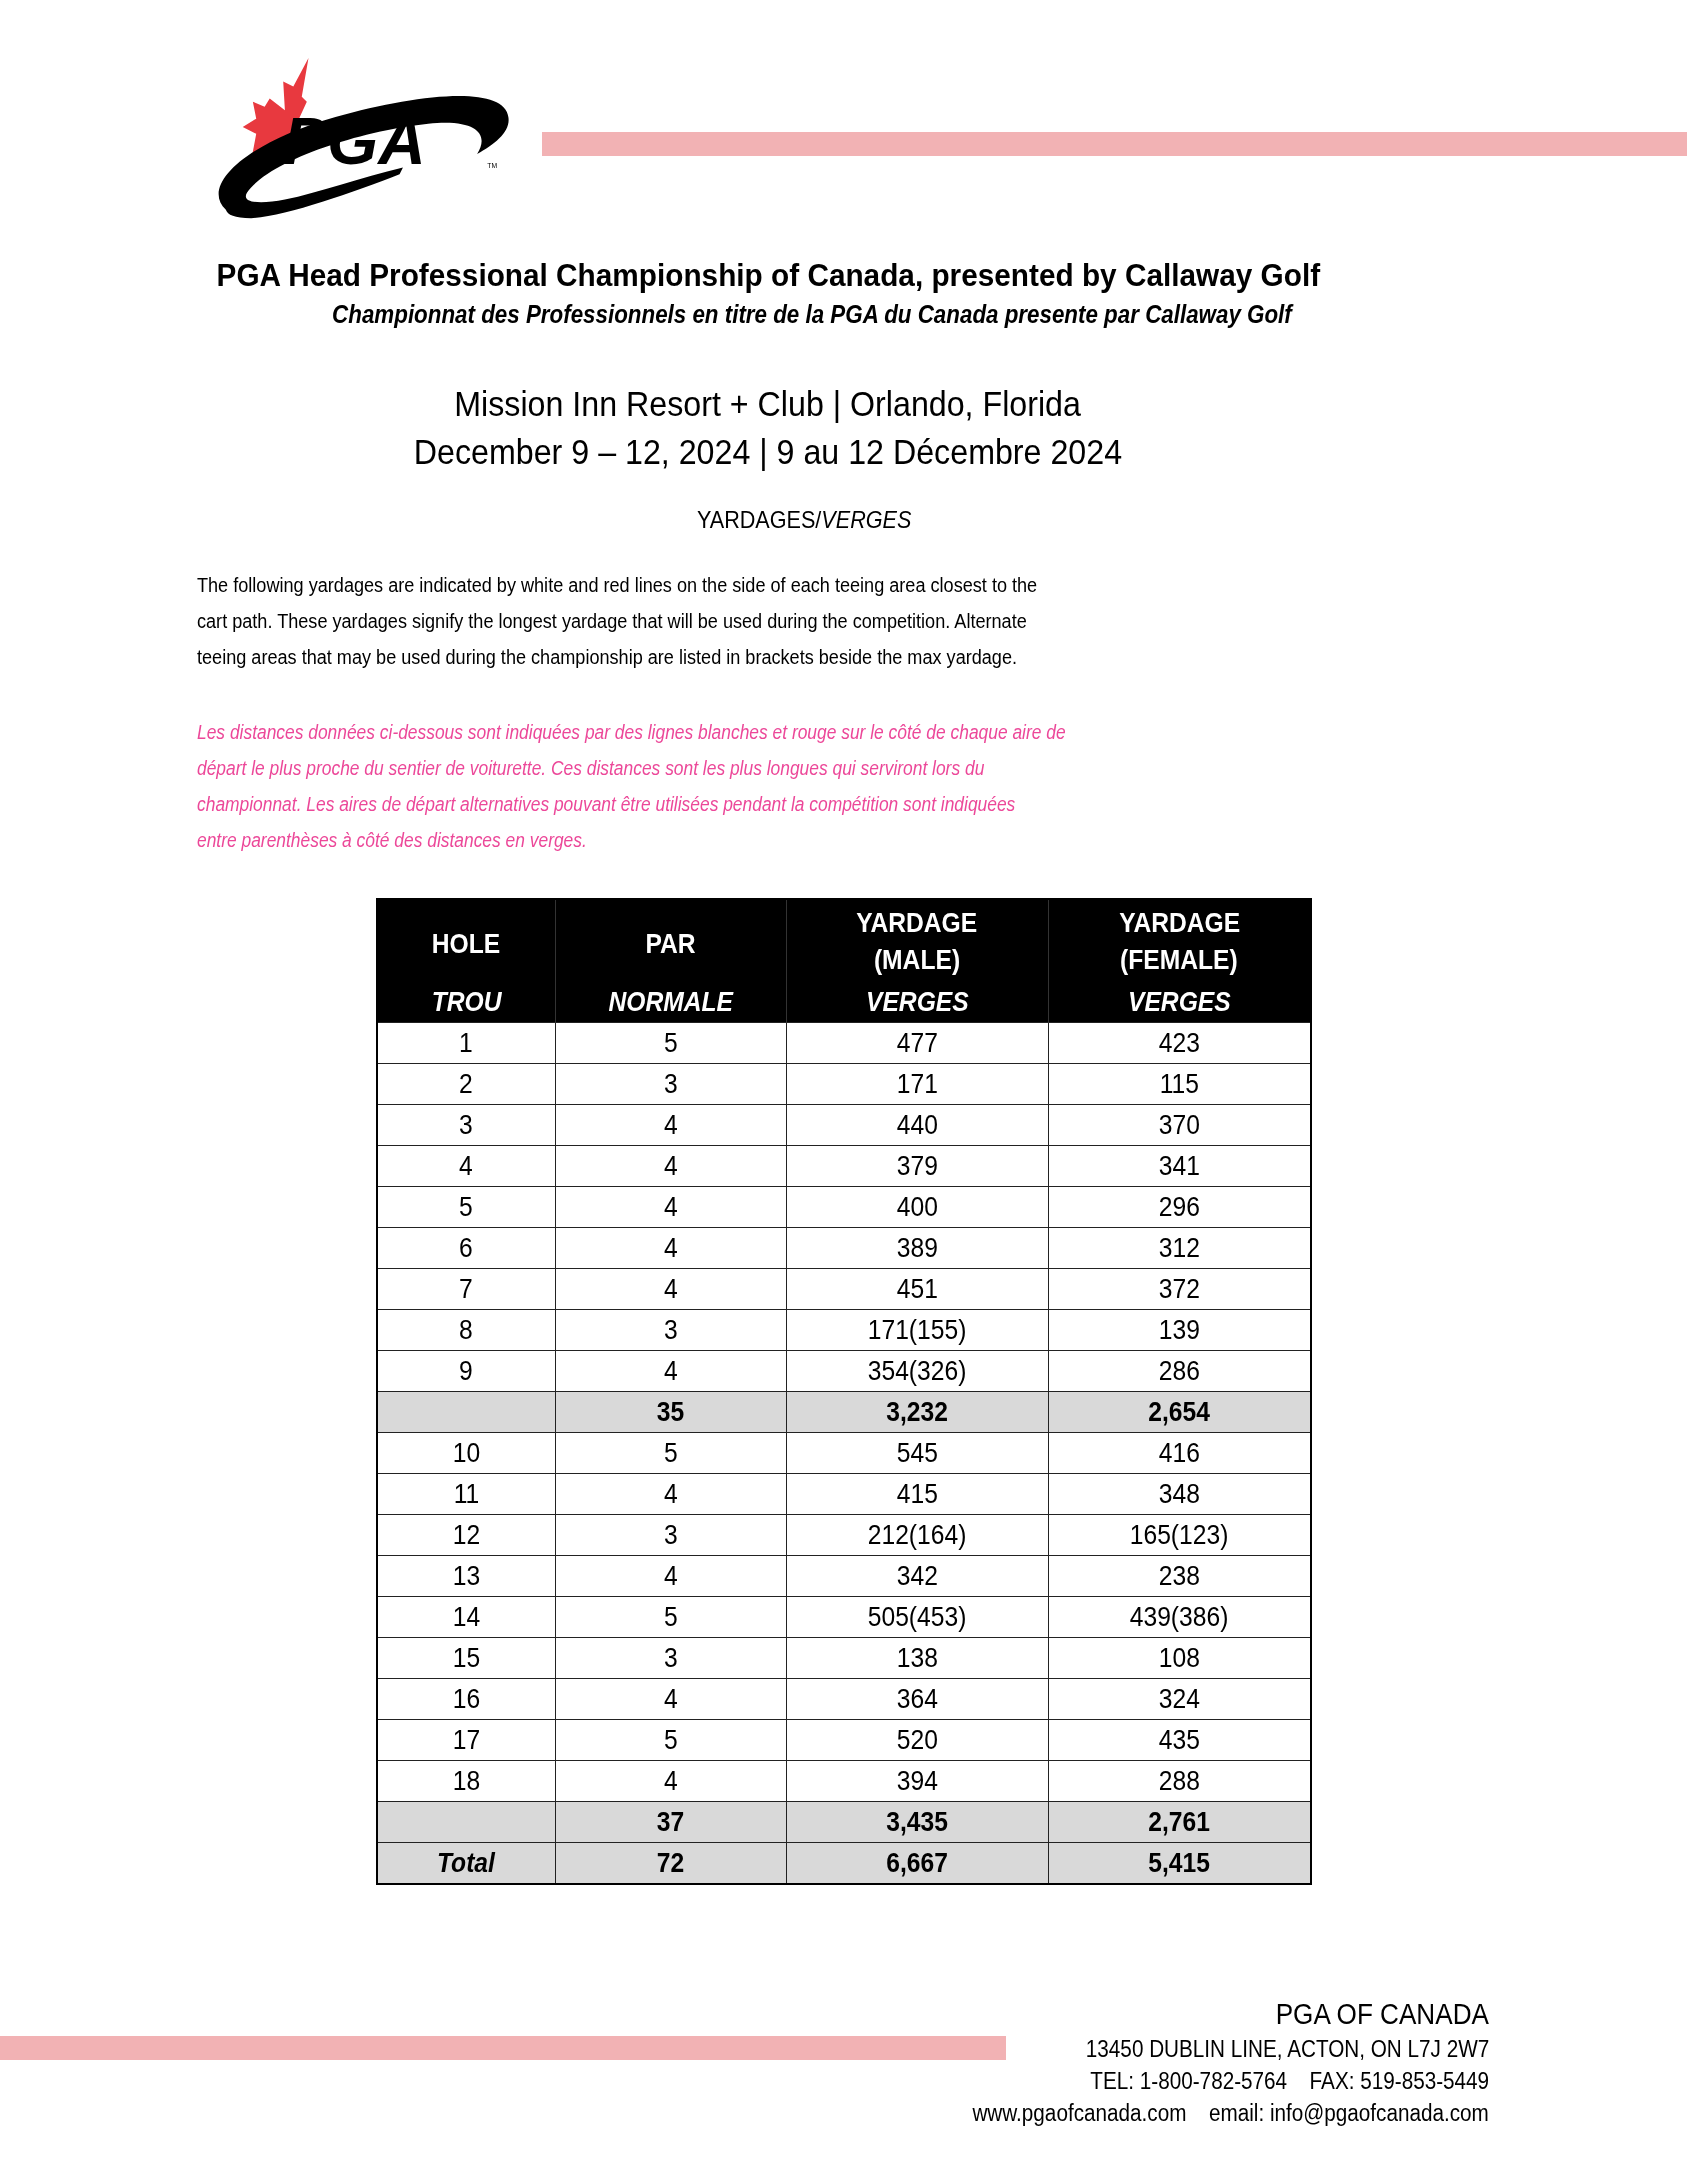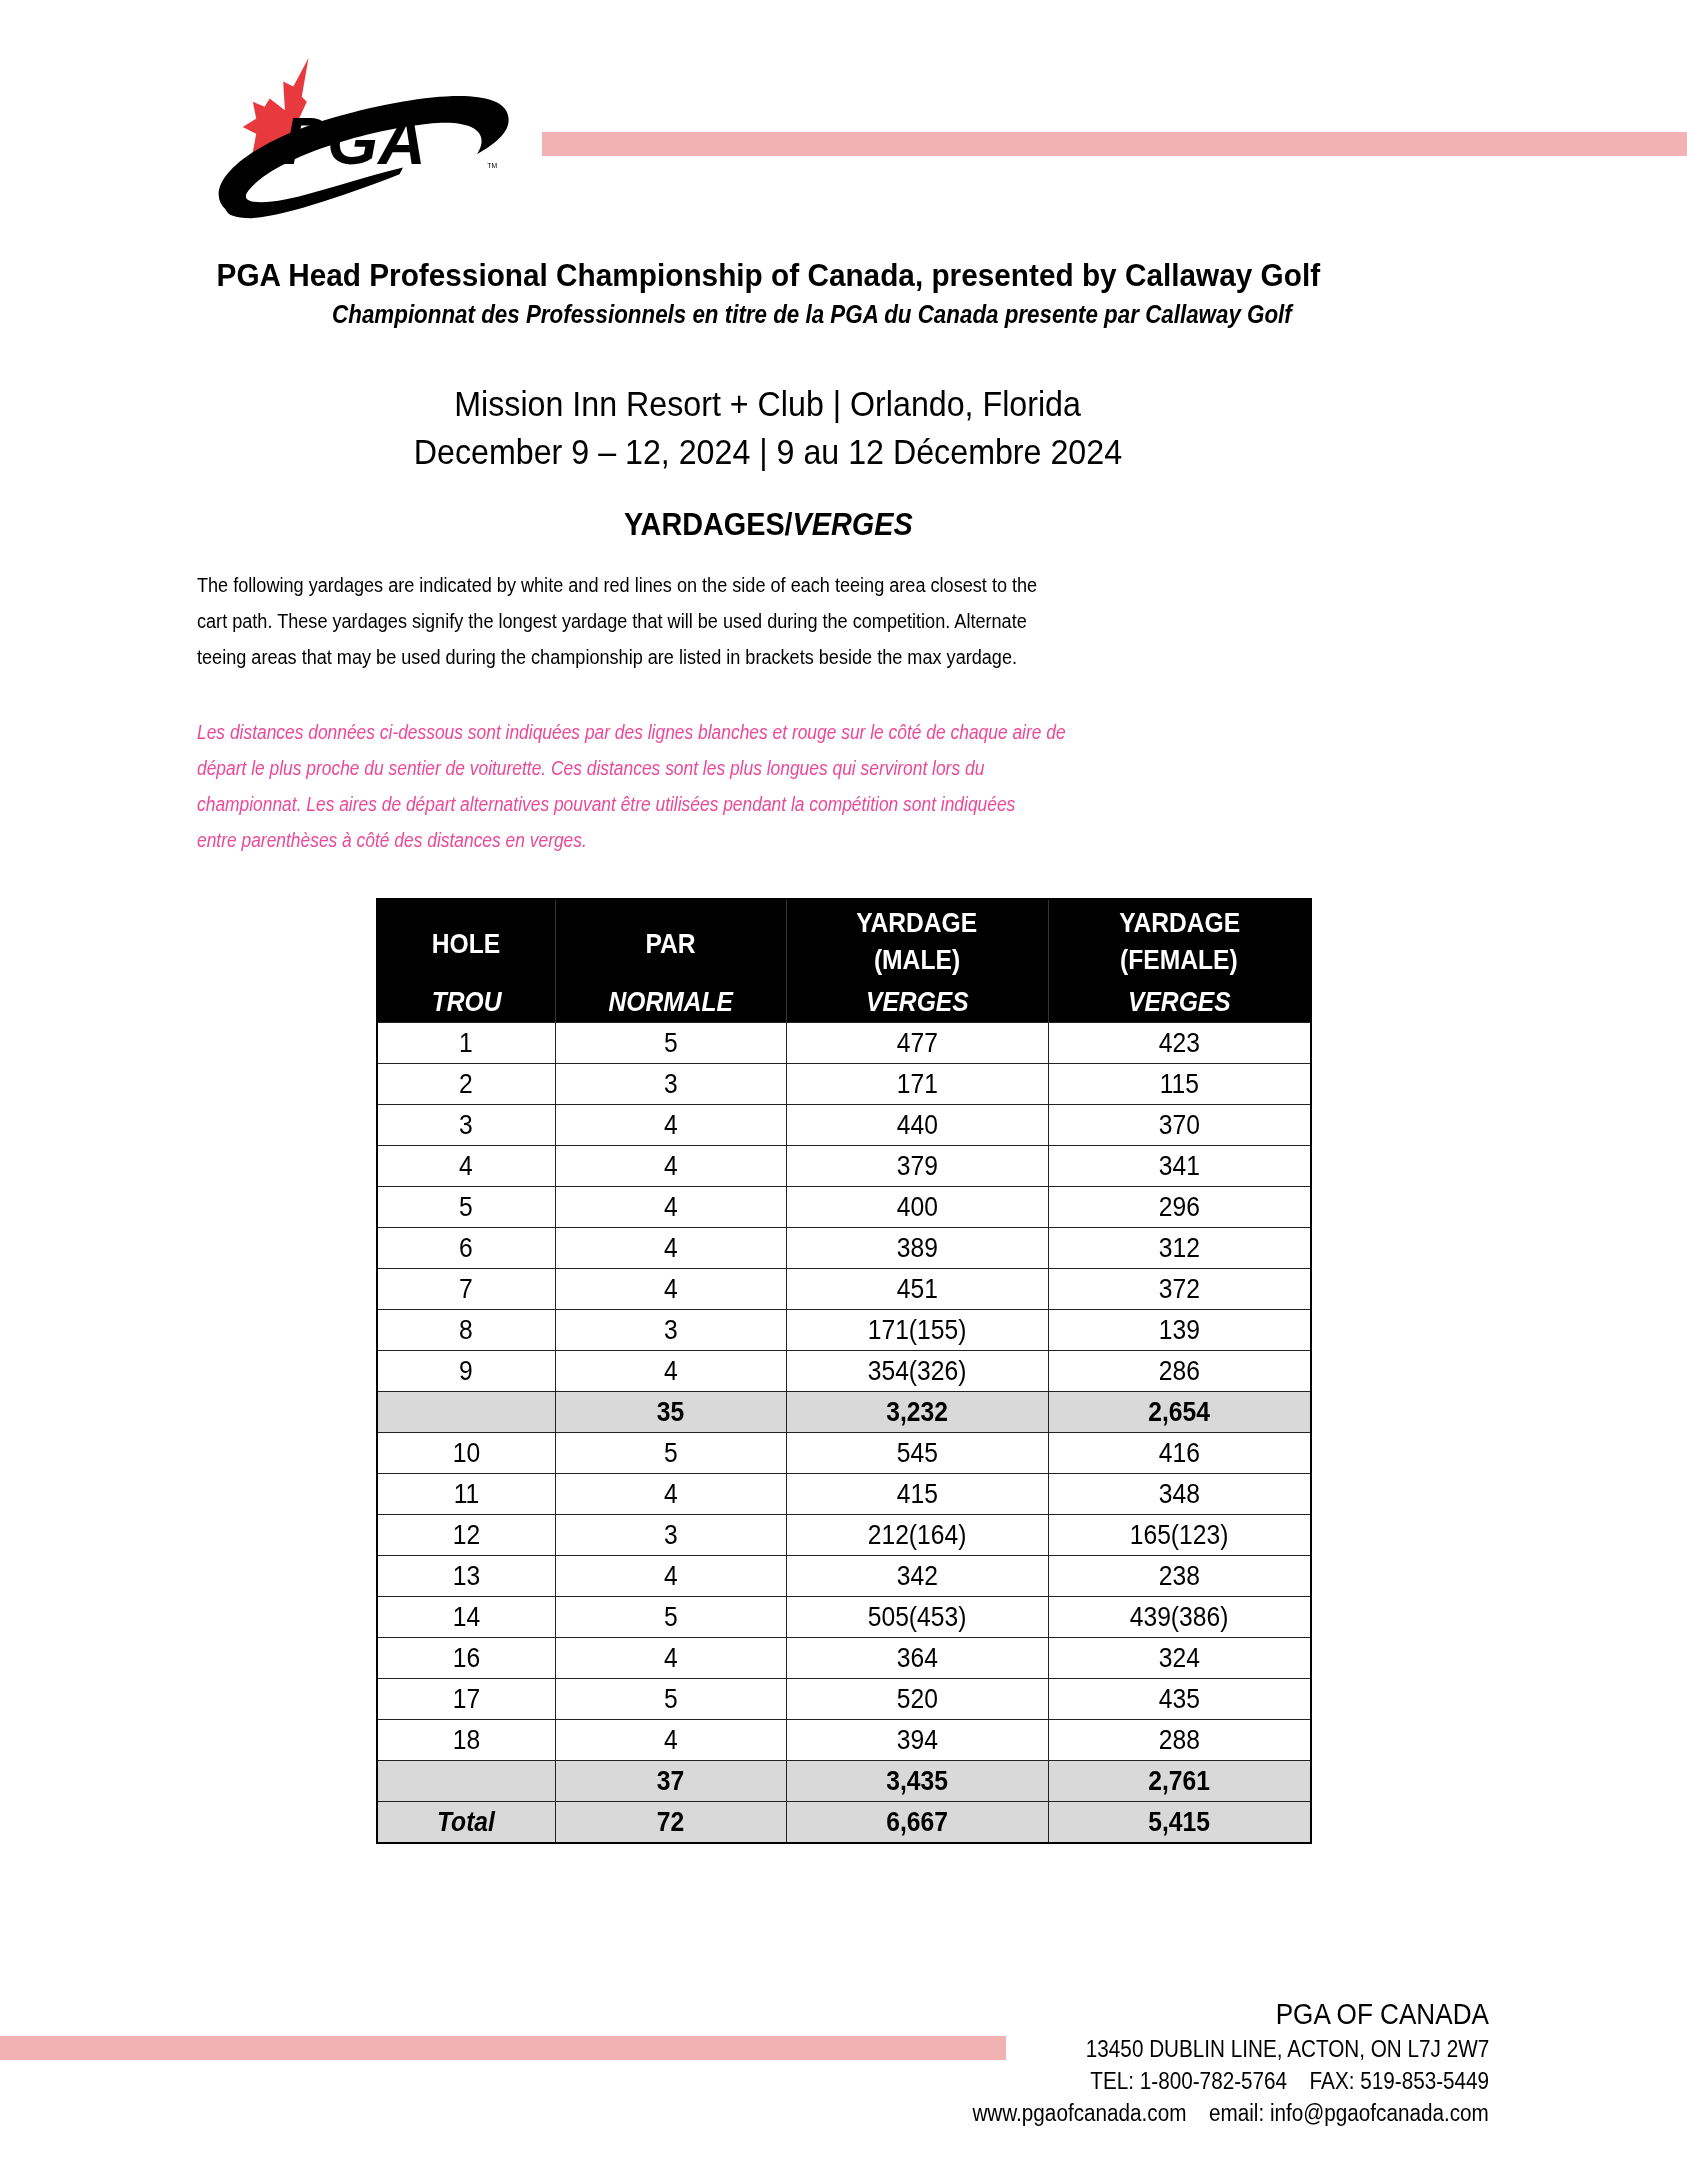--- a/index.html
+++ b/index.html
@@ -18,21 +18,21 @@
   .title1 { top: 257px; font-size: 32px; font-weight: bold; }
   .title1 .cond { transform: scaleX(0.93); }
   .title2 { top: 299px; font-size: 26px; font-weight: bold; font-style: italic; margin-left: 44px; }
   .title2 .cond { transform: scaleX(0.86); }
 
   .venue { top: 384px; font-size: 35px; }
   .venue .cond { transform: scaleX(0.92); }
   .dates { top: 432px; font-size: 35px; }
   .dates .cond { transform: scaleX(0.92); }
 
-  .heading { top: 506px; font-size: 32px; font-weight: bold; }
+  .heading { top: 506px; font-size: 24px; font-weight: normal; padding-left: 36px; }
   .heading .cond { transform: scaleX(0.90); }
   .heading em { font-style: italic; }
 
   .para { position: absolute; left: 197px; width: 1291px; font-size: 20px; line-height: 36px; }
   .para-en { top: 567px; }
   .para-fr { top: 714px; font-style: italic; color: #ec4899; text-align: justify; }
   .para .ln { display: block; white-space: nowrap; transform-origin: left center; }
   .para-en .ln { transform: scaleX(0.905); }
   .para-fr .ln { transform: scaleX(0.87); }
 
@@ -223,20 +223,26 @@
         <td><span class="cond">342</span></td>
         <td><span class="cond">238</span></td>
       </tr>
       <tr>
         <td><span class="cond">14</span></td>
         <td><span class="cond">5</span></td>
         <td><span class="cond">505(453)</span></td>
         <td><span class="cond">439(386)</span></td>
       </tr>
       <tr>
+        <td><span class="cond">15</span></td>
+        <td><span class="cond">3</span></td>
+        <td><span class="cond">138</span></td>
+        <td><span class="cond">108</span></td>
+      </tr>
+      <tr>
         <td><span class="cond">16</span></td>
         <td><span class="cond">4</span></td>
         <td><span class="cond">364</span></td>
         <td><span class="cond">324</span></td>
       </tr>
       <tr>
         <td><span class="cond">17</span></td>
         <td><span class="cond">5</span></td>
         <td><span class="cond">520</span></td>
         <td><span class="cond">435</span></td>

